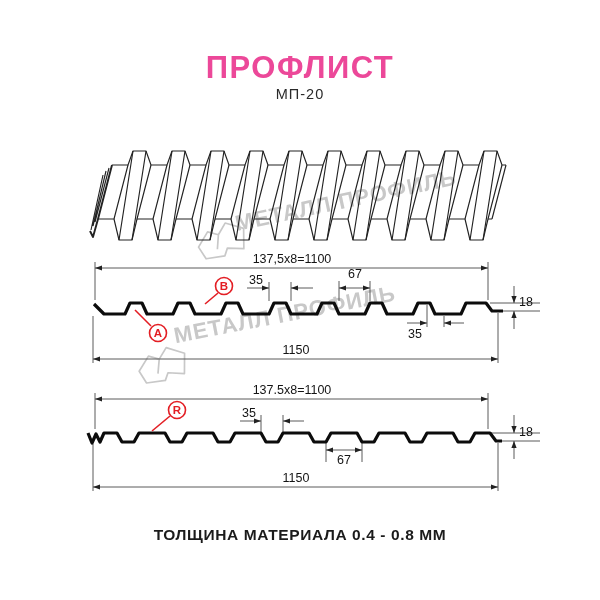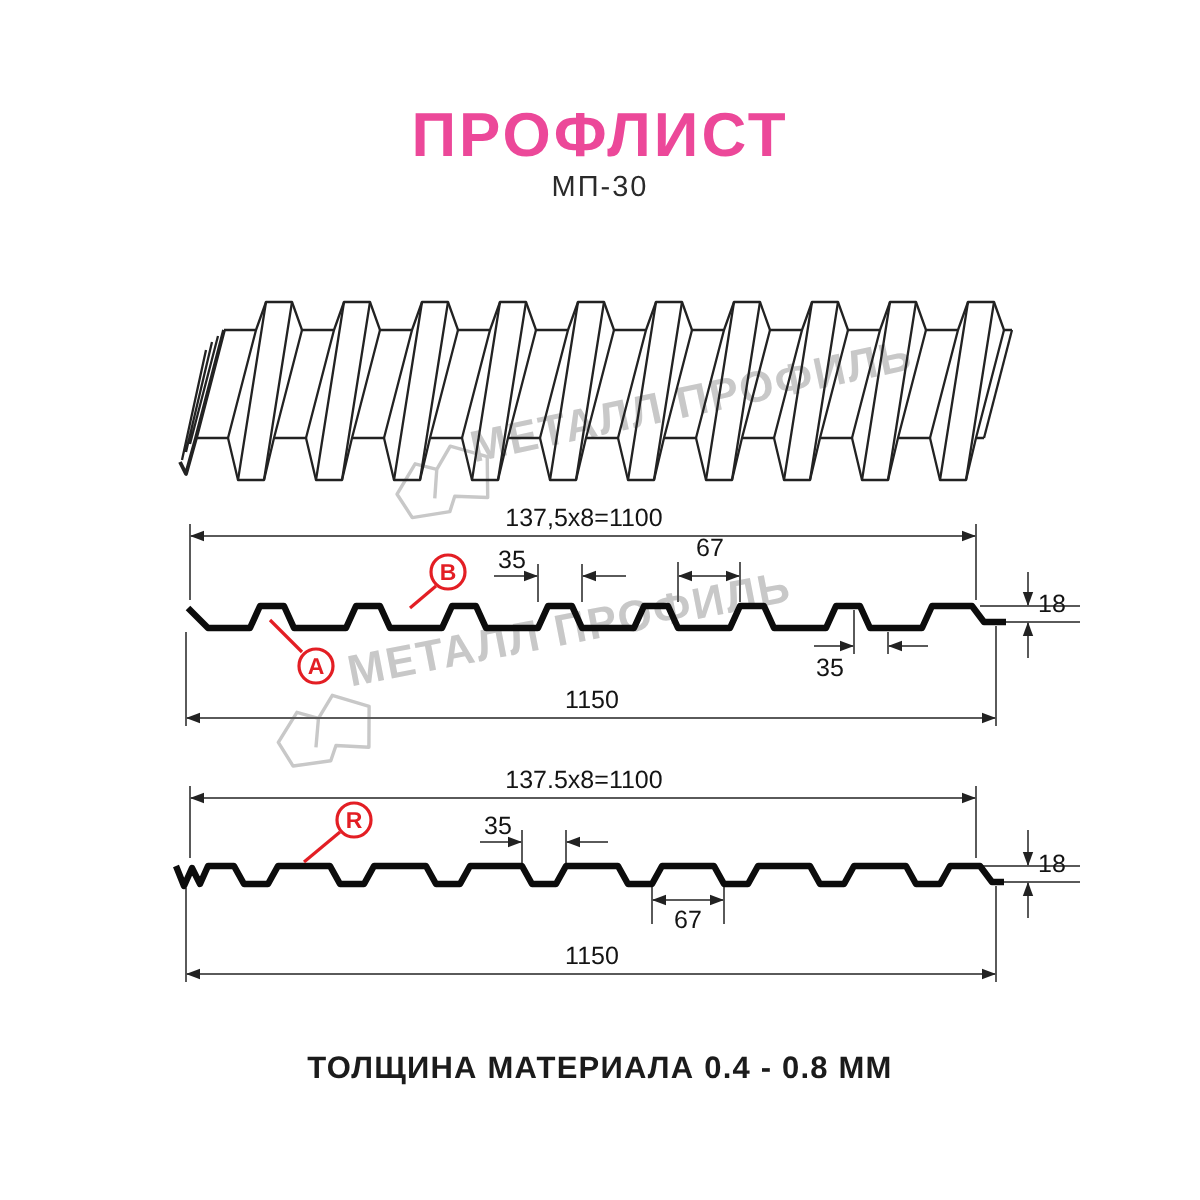--- a/index.html
+++ b/index.html
@@ -27,21 +27,21 @@
   .dimtxt{font-family:"Liberation Sans",sans-serif;font-size:12.5px;fill:#141414;}
   .redlbl{stroke:#e31e24;fill:none;stroke-width:1.6;}
   .redtxt{font-family:"Liberation Sans",sans-serif;font-size:11.5px;font-weight:700;fill:#e31e24;}
   .wmtxt{font-family:"Liberation Sans",sans-serif;font-size:22px;font-weight:700;fill:#c8c8c8;letter-spacing:1px;}
   .wmlogo{stroke:#c8c8c8;stroke-width:1.7;fill:none;stroke-linejoin:round;}
 </style>
 </head>
 <body>
 
 <div class="page-title">ПРОФЛИСТ</div>
-<div class="page-subtitle">МП-30</div>
+<div class="page-subtitle">МП-20</div>
 <div class="footer-note">ТОЛЩИНА МАТЕРИАЛА 0.4 - 0.8 ММ</div>
 
 <svg width="600" height="600" viewBox="0 0 600 600">
 
   <g>
     <g transform="translate(192,226) rotate(-12)">
       <path class="wmlogo" d="M2,22 L14,9 L24,14 L33,4 L50,13 L46,33 L30,29 L26,36 L7,35 Z M24,14 L20,28"></path>
     </g>
     <g transform="translate(346,202) rotate(-12)">
       <text class="wmtxt" text-anchor="middle" dominant-baseline="middle">МЕТАЛЛ ПРОФИЛЬ</text>

